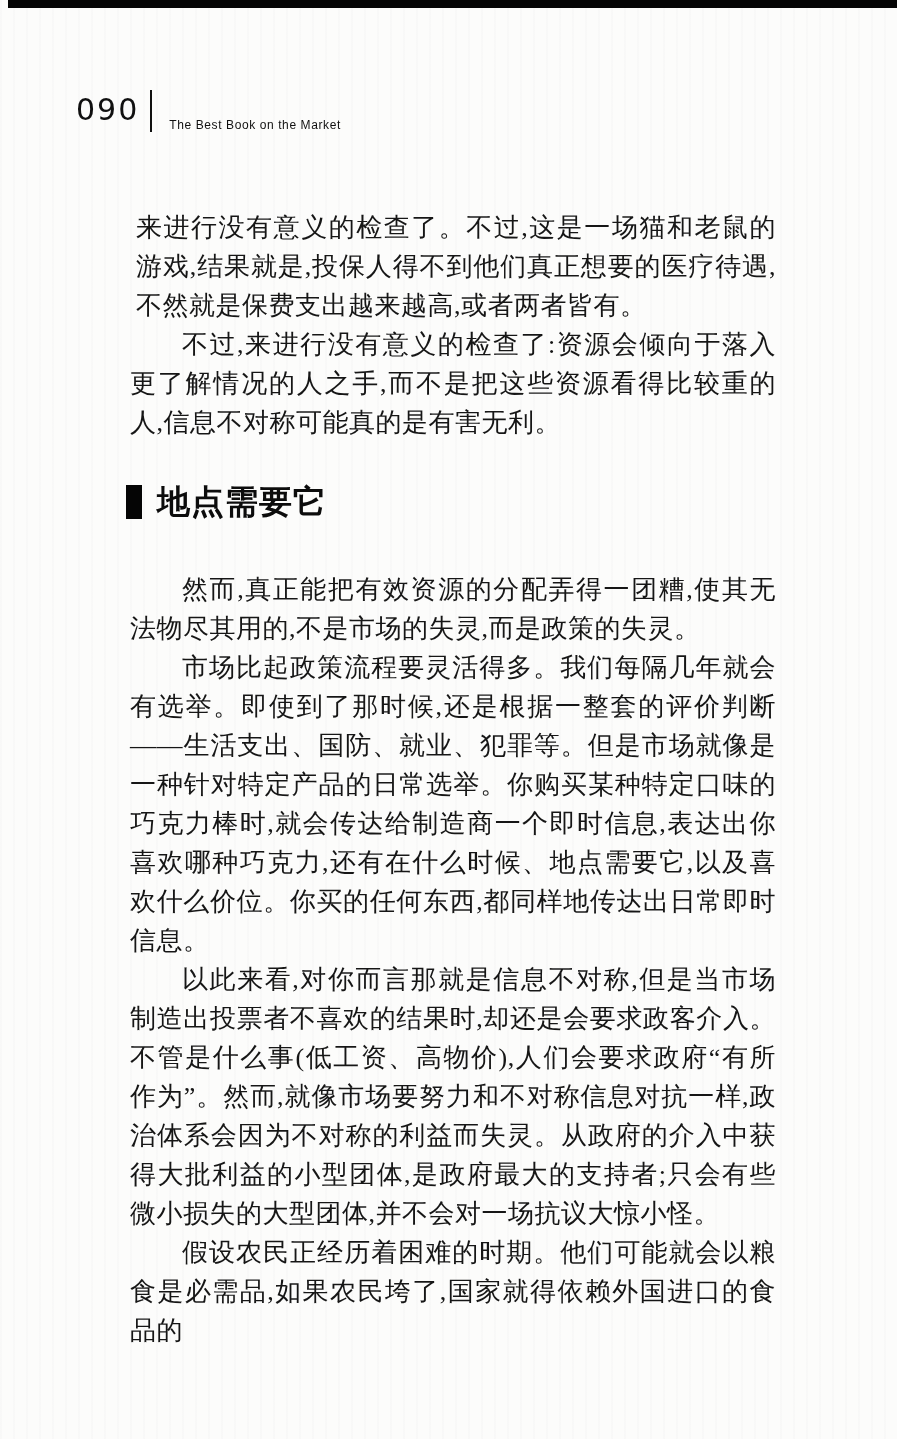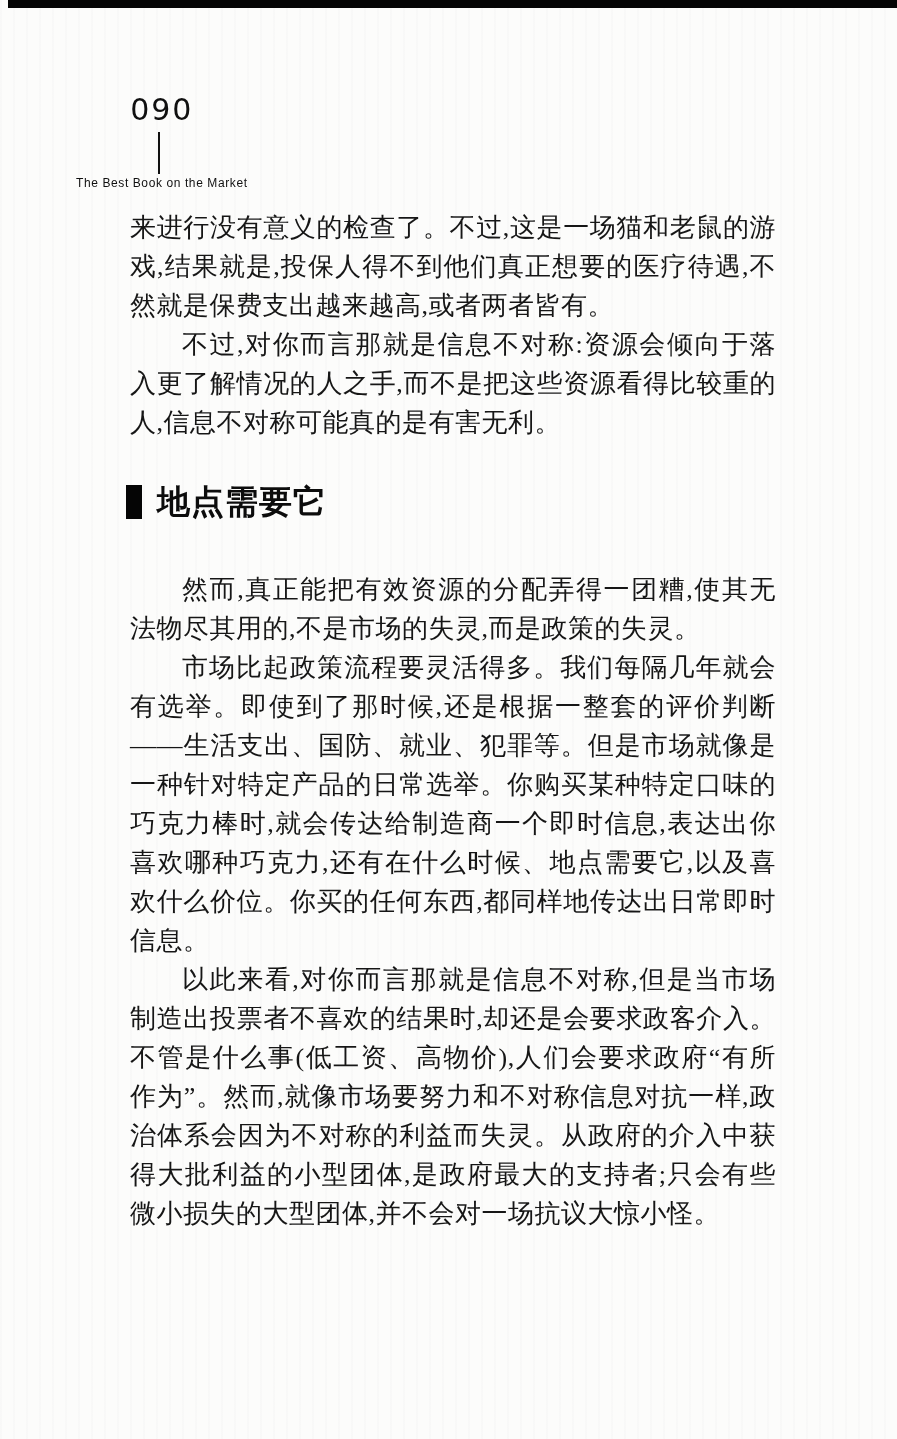--- a/index.html
+++ b/index.html
@@ -29,23 +29,22 @@
     right: 0;
     height: 8px;
     background: #050505;
   }
   
   .page-header {
     position: absolute;
     top: 88px;
     left: 76px;
     display: flex;
-    align-items: center;
+    align-items: flex-end;
     white-space: nowrap;
-    flex-direction: column;
   }
   .page-number {
     font-family: "DejaVu Sans", "Liberation Sans", sans-serif;
     font-size: 30px;
     line-height: 44px;
     letter-spacing: 2px;
     color: #101010;
   }
   .header-divider {
     width: 2px;
@@ -72,20 +71,21 @@
     letter-spacing: 0.5px;
     text-align: justify;
     color: #161616;
   }
   .para {
     margin: 0;
     text-indent: 2em;
   }
   .para.noindent {
     text-indent: 0;
+    margin-left: 6px;
   }
   .section-heading {
     display: flex;
     align-items: center;
     margin: 40px 0 48px -4px;
     font-family: "Liberation Sans", "DejaVu Sans", sans-serif;
     font-size: 33px;
     font-weight: bold;
     line-height: 40px;
     letter-spacing: 1px;
@@ -111,29 +111,30 @@
   <header class="page-header">
     <span class="page-number">090</span>
     <span class="header-divider"></span>
     <span class="book-title">The Best Book on the Market</span>
   </header>
 
   <main class="body-col">
 
     <p class="para noindent">来进行没有意义的检查了。不过,这是一场猫和老鼠的游戏,结果就是,投保人得不到他们真正想要的医疗待遇,不然就是保费支出越来越高,或者两者皆有。</p>
 
-    <p class="para">不过,对你而言那就是信息不对称:资源会倾向于落入更了解情况的人之手,而不是把这些资源看得比较重的人,信息不对称可能真的是有害无利。</p>
+    <p class="para">不过,来进行没有意义的检查了:资源会倾向于落入更了解情况的人之手,而不是把这些资源看得比较重的人,信息不对称可能真的是有害无利。</p>
 
     <h2 class="section-heading">
       <span class="section-bullet"></span>
       <span>地点需要它</span>
     </h2>
 
     <p class="para">然而,真正能把有效资源的分配弄得一团糟,使其无法物尽其用的,不是市场的失灵,而是政策的失灵。</p>
 
     <p class="para">市场比起政策流程要灵活得多。我们每隔几年就会有选举。即使到了那时候,还是根据一整套的评价判断——生活支出、国防、就业、犯罪等。但是市场就像是一种针对特定产品的日常选举。你购买某种特定口味的巧克力棒时,就会传达给制造商一个即时信息,表达出你喜欢哪种巧克力,还有在什么时候、地点需要它,以及喜欢什么价位。你买的任何东西,都同样地传达出日常即时信息。</p>
 
     <p class="para">以此来看,对你而言那就是信息不对称,但是当市场制造出投票者不喜欢的结果时,却还是会要求政客介入。不管是什么事(低工资、高物价),人们会要求政府“有所作为”。然而,就像市场要努力和不对称信息对抗一样,政治体系会因为不对称的利益而失灵。从政府的介入中获得大批利益的小型团体,是政府最大的支持者;只会有些微小损失的大型团体,并不会对一场抗议大惊小怪。</p>
 
+    <p class="para">假设农民正经历着困难的时期。他们可能就会以粮食是必需品,如果农民垮了,国家就得依赖外国进口的食品的</p>
 
   </main>
 
 </div>
 
 </body></html>

